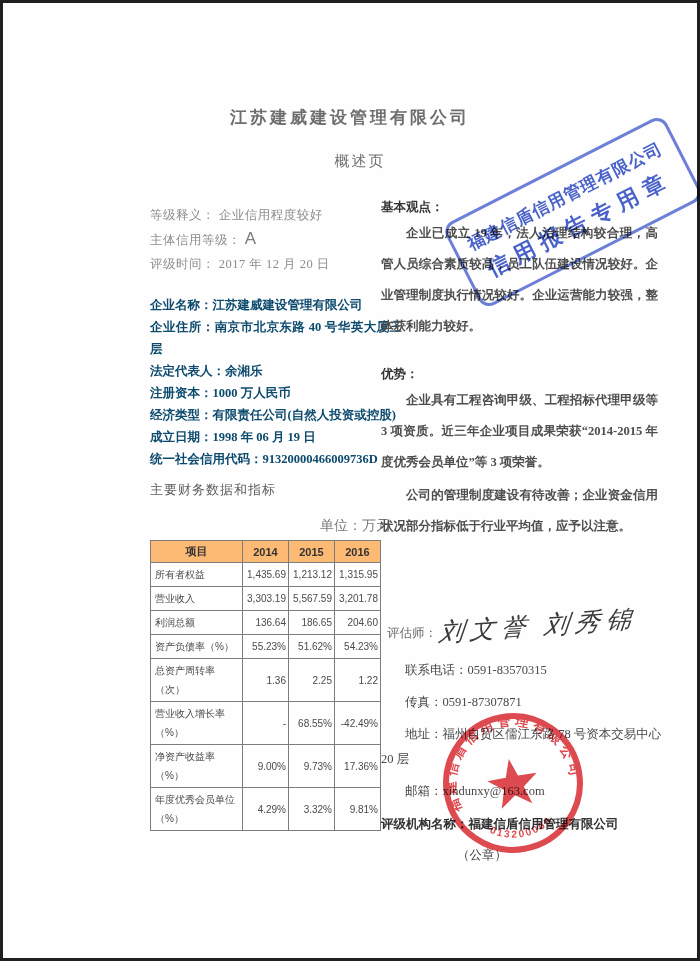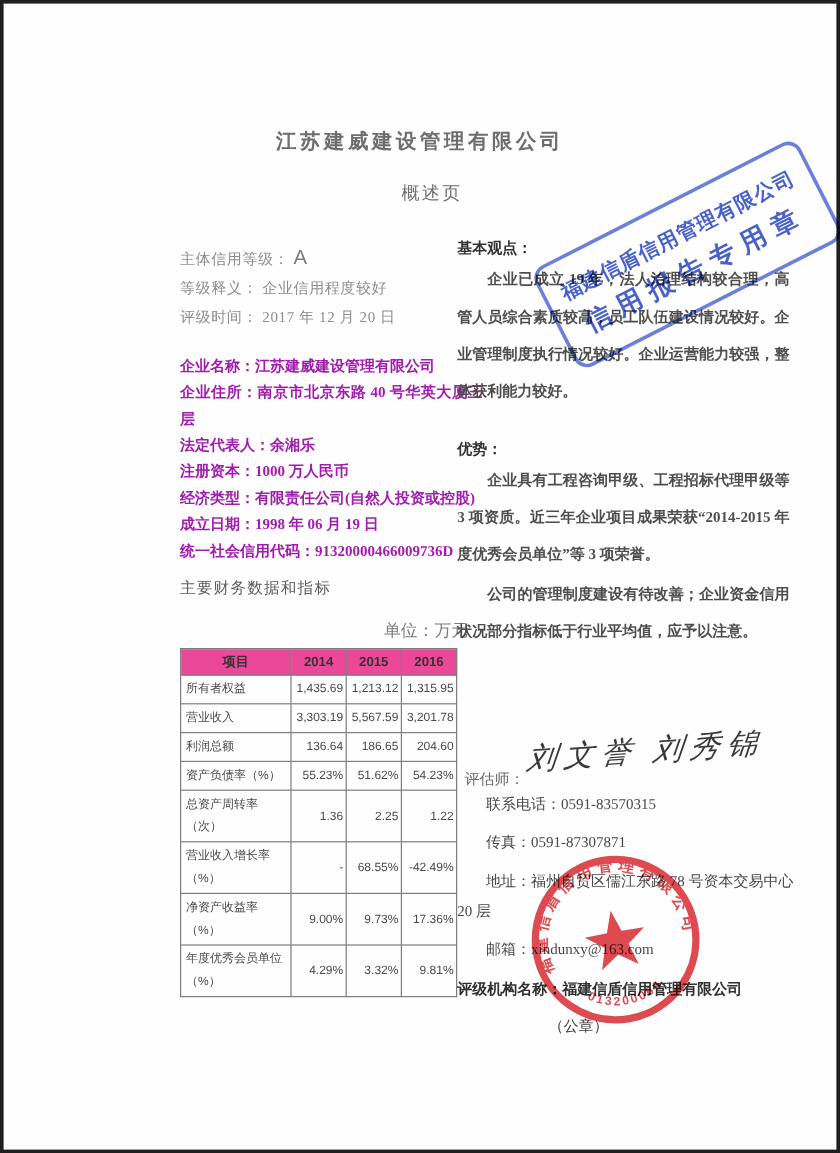--- a/index.html
+++ b/index.html
@@ -25,36 +25,36 @@
   .rating-block{
     position:absolute;left:147px;top:200px;width:250px;
     font-size:12.5px;color:#8d8d8d;line-height:24px;letter-spacing:.5px;
   }
   .rating-grade-value{
     font-size:17px;color:#7b7b7b;
     font-family:"Liberation Sans","DejaVu Sans",sans-serif;
   }
   .company-block{
     position:absolute;left:147px;top:291px;width:252px;
-    font-size:12.5px;color:#a21caf;font-weight:bold;line-height:22px;
+    font-size:12.5px;color:#0c4a6e;font-weight:bold;line-height:22px;
     text-align:justify;
   }
   .fin-block{position:absolute;left:147px;top:478px;width:240px;}
   .fin-header{display:flex;justify-content:space-between;align-items:flex-start;}
   .fin-title{font-size:13px;color:#5c5c5c;letter-spacing:1px;}
   .fin-unit{font-size:14px;color:#7a7a7a;margin-top:36px;}
   table.fin{
     margin-top:5px;border-collapse:collapse;width:230px;
     font-family:"Liberation Sans","DejaVu Sans",sans-serif;
     font-size:10px;color:#4a4a4a;table-layout:fixed;
   }
   table.fin col.c-item{width:92px;}
   table.fin col.c-year{width:46px;}
   table.fin th{
-    background:#ec4899;border:1px solid #7d7d7d;padding:3px 2px;
+    background:#fdba74;border:1px solid #7d7d7d;padding:3px 2px;
     font-size:11px;color:#333;text-align:center;
   }
   table.fin td{
     border:1px solid #7d7d7d;padding:2px 2px;text-align:right;
     line-height:19px;word-break:break-all;vertical-align:middle;
   }
   table.fin td.item{text-align:left;padding-left:4px;}
   
   .right-col{
     position:absolute;left:378px;top:196px;width:277px;
@@ -62,21 +62,21 @@
   }
   .op-heading{font-weight:bold;color:#333;font-size:12.5px;margin:0;}
   .op-text{margin:2px 0 0 0;text-indent:2em;line-height:31px;font-weight:bold;}
   .op-gap{margin-top:24px;}
   
   .contact-block{
     position:absolute;left:378px;top:610px;width:282px;
     font-size:12.5px;color:#484848;
   }
   .assessor-line{position:relative;height:38px;}
-  .assessor-label{position:absolute;left:6px;top:28px;color:#6b6b6b;}
+  .assessor-label{position:absolute;left:6px;top:12px;color:#6b6b6b;}
   .signature{
     position:absolute;left:58px;top:-4px;display:inline-block;
     font-size:25px;font-style:italic;color:#3a3a3a;letter-spacing:6px;
     transform:rotate(-4deg) skewX(-10deg);white-space:nowrap;
   }
   .contact-line{line-height:25px;margin-top:7px;}
   .ind{text-indent:24px;}
   .agency-line{font-weight:bold;color:#303030;margin-top:8px;line-height:25px;}
   .seal-note{margin-top:6px;padding-left:76px;line-height:25px;color:#3a3a3a;}
   
@@ -98,26 +98,26 @@
 </head>
 <body>
 
 <div class="page">
 
   <div class="doc-title">江苏建威建设管理有限公司</div>
   <div class="doc-subtitle">概述页</div>
 
   <div class="rating-block">
     <div>
+      <span>等级释义：</span>
+      <span>企业信用程度较好</span>
+    </div>
+    <div>
       <span>主体信用等级：</span>
       <span class="rating-grade-value">A</span>
-    </div>
-    <div>
-      <span>等级释义：</span>
-      <span>企业信用程度较好</span>
     </div>
     <div>
       <span>评级时间：</span>
       <span>2017 年 12 月 20 日</span>
     </div>
   </div>
 
   <div class="company-block">
     <div>
       <span>企业名称：</span><span>江苏建威建设管理有限公司</span>

